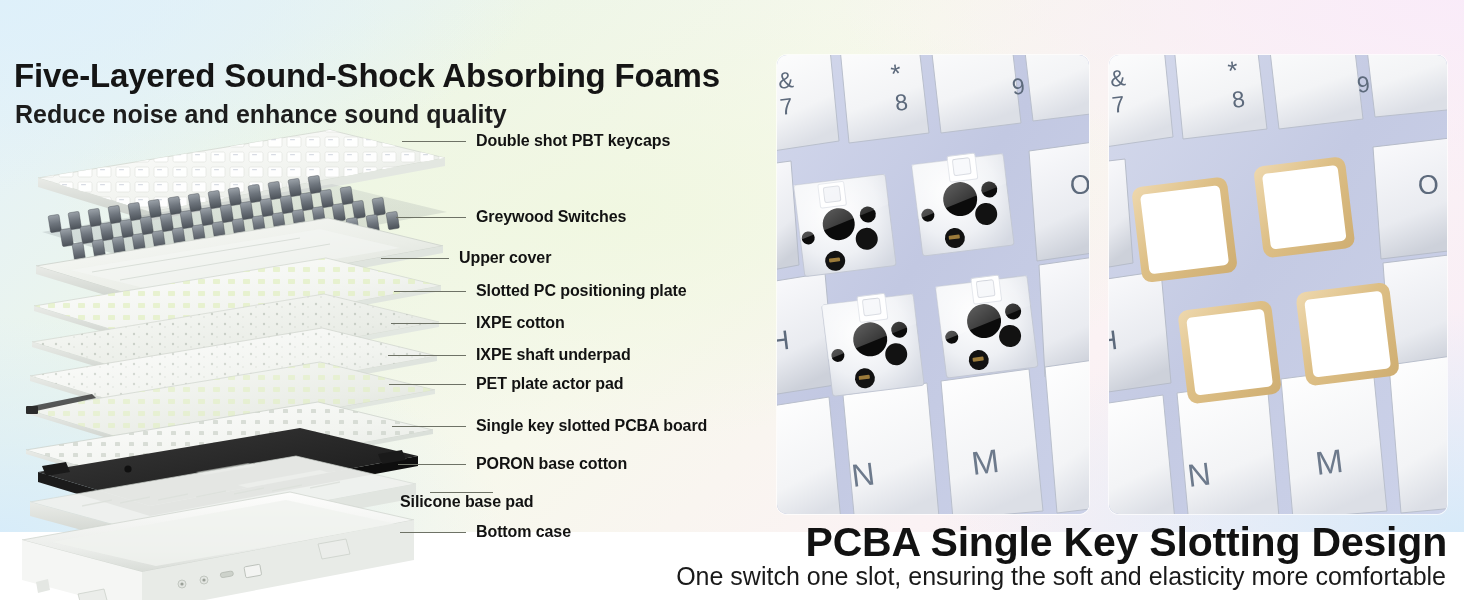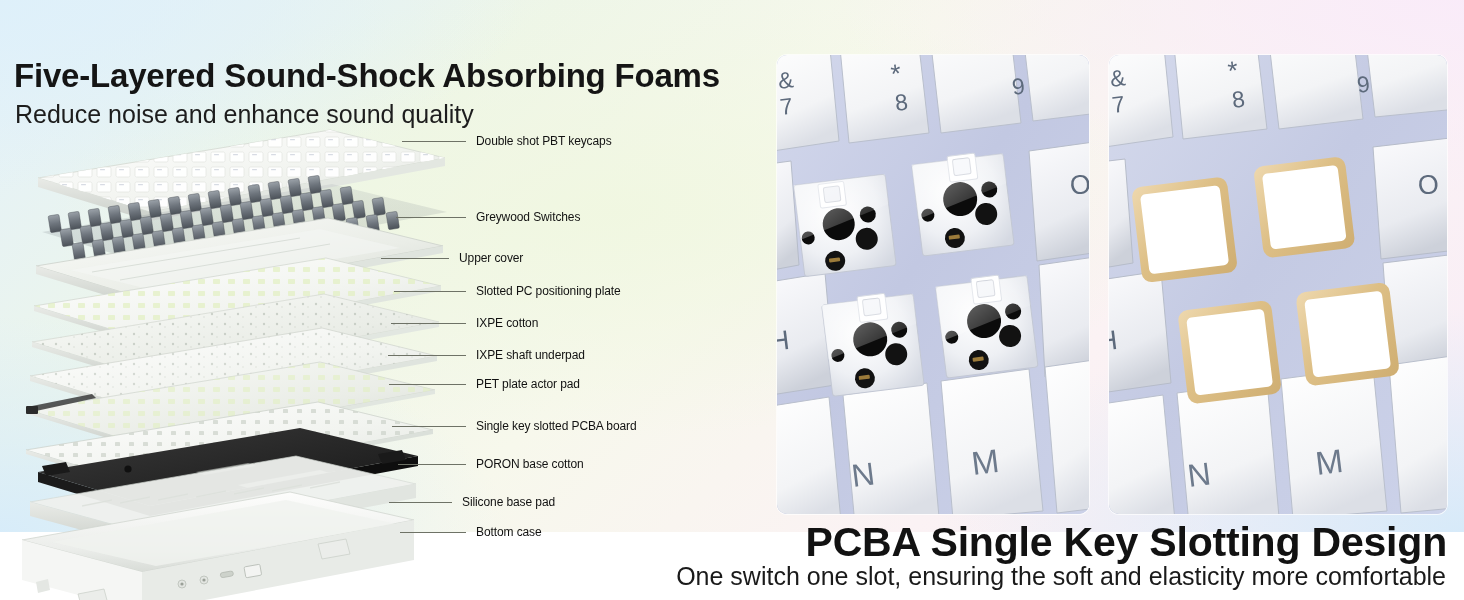--- a/index.html
+++ b/index.html
@@ -25,41 +25,41 @@
   }
 
   
   .hdr-title {
     position: absolute; left: 14px; top: 57px;
     font-size: 33px; font-weight: bold; color: #151515;
     letter-spacing: -0.2px; white-space: nowrap;
   }
   .hdr-sub {
     position: absolute; left: 15px; top: 100px;
-    font-size: 25px; font-weight: normal; color: #1d1d1d;
+    font-size: 25px; font-weight: bold; color: #1d1d1d;
     white-space: nowrap;
   }
 
   
   .label-row {
     position: absolute;
     height: 20px;
     display: flex;
     align-items: center;
     white-space: nowrap;
   }
   .leader {
     display: block;
     height: 0;
     border-top: 1px solid #6e7266;
     margin-right: 10px;
   }
   .label-text {
-    font-size: 12px;
-    font-weight: normal;
+    font-size: 16px;
+    font-weight: bold;
     color: #121212;
     letter-spacing: -0.1px;
   }
 
   
   #exploded { position: absolute; left: 0; top: 120px; width: 470px; height: 480px; }
 
   
   .photo-panel {
     position: absolute;
@@ -364,21 +364,21 @@
         <span class="label-text">PET plate actor pad</span>
       </div>
       <div class="label-row" style="left: 392px; top: 416px; justify-content: space-between;">
         <span class="leader" style="width: 74px;"></span>
         <span class="label-text">Single key slotted PCBA board</span>
       </div>
       <div class="label-row" style="left: 398px; top: 454px;">
         <span class="leader" style="width: 68px;"></span>
         <span class="label-text">PORON base cotton</span>
       </div>
-      <div class="label-row" style="left: 389px; top: 492px;">
+      <div class="label-row" style="left: 400px; top: 492px; flex-direction: column;">
         <span class="leader" style="width: 63px;"></span>
         <span class="label-text">Silicone base pad</span>
       </div>
       <div class="label-row" style="left: 400px; top: 522px;">
         <span class="leader" style="width: 66px;"></span>
         <span class="label-text">Bottom case</span>
       </div>
     </div>
 
   <div class="photo-panel" id="panel-left">

